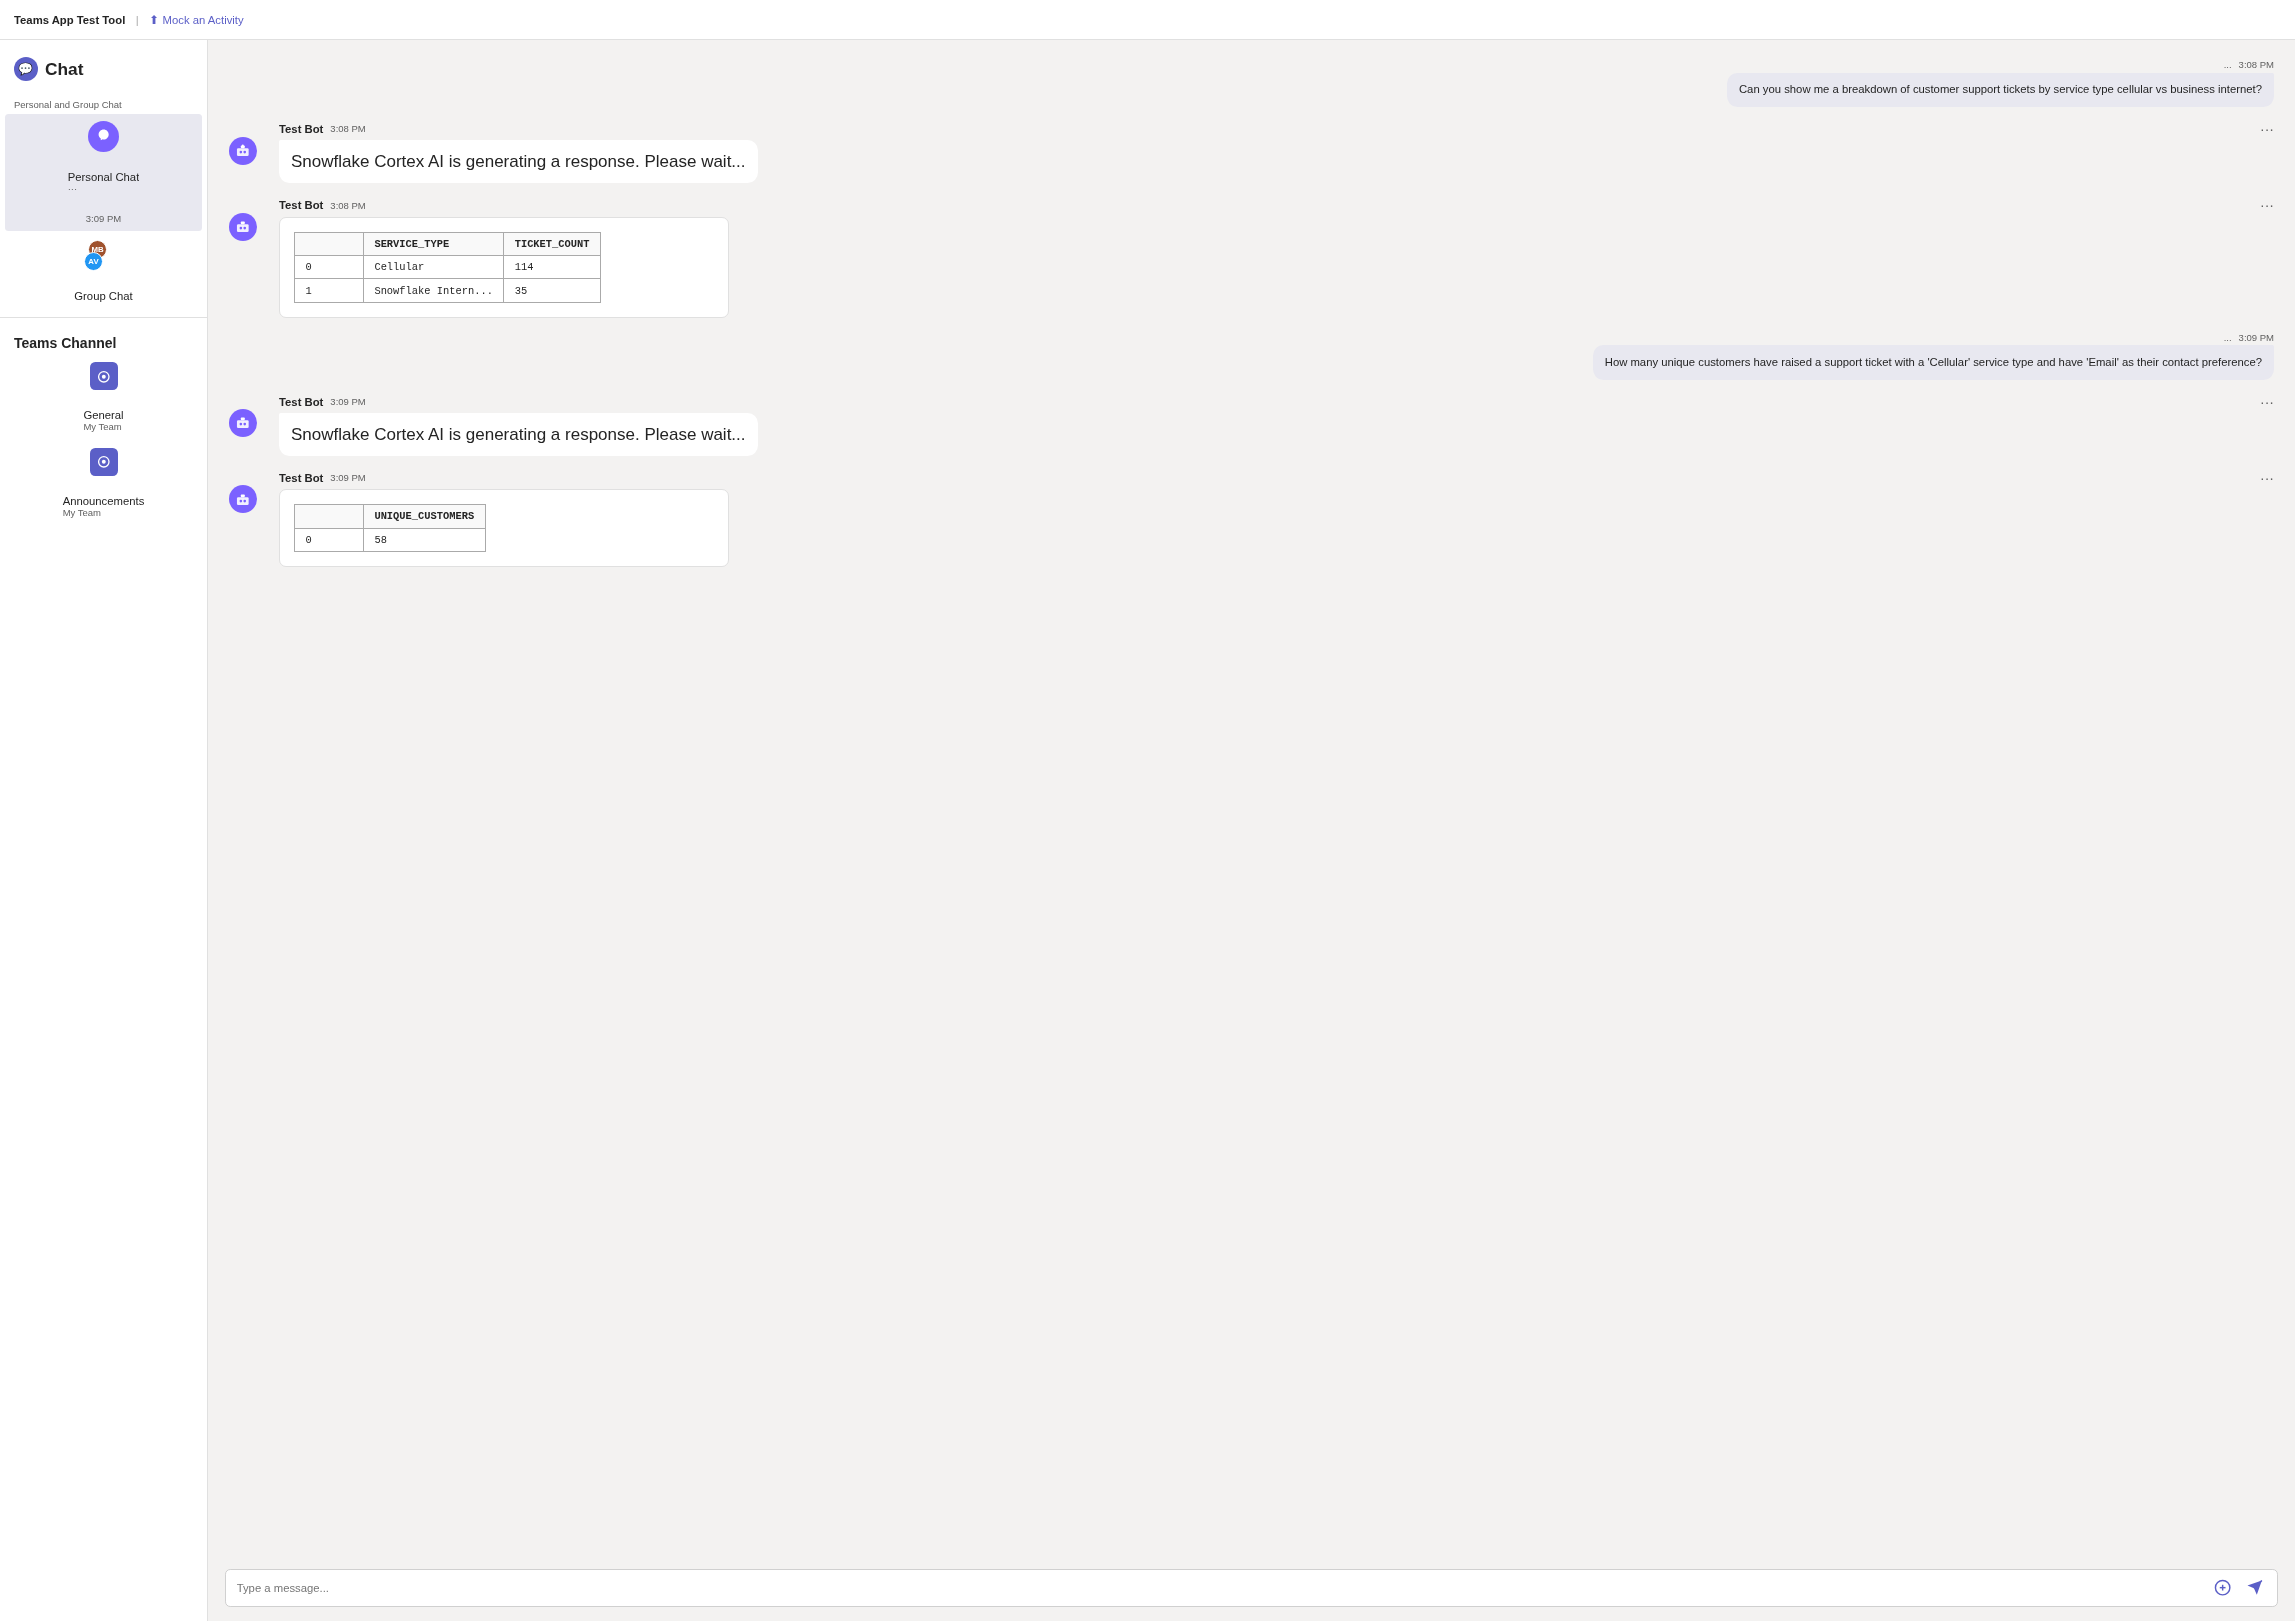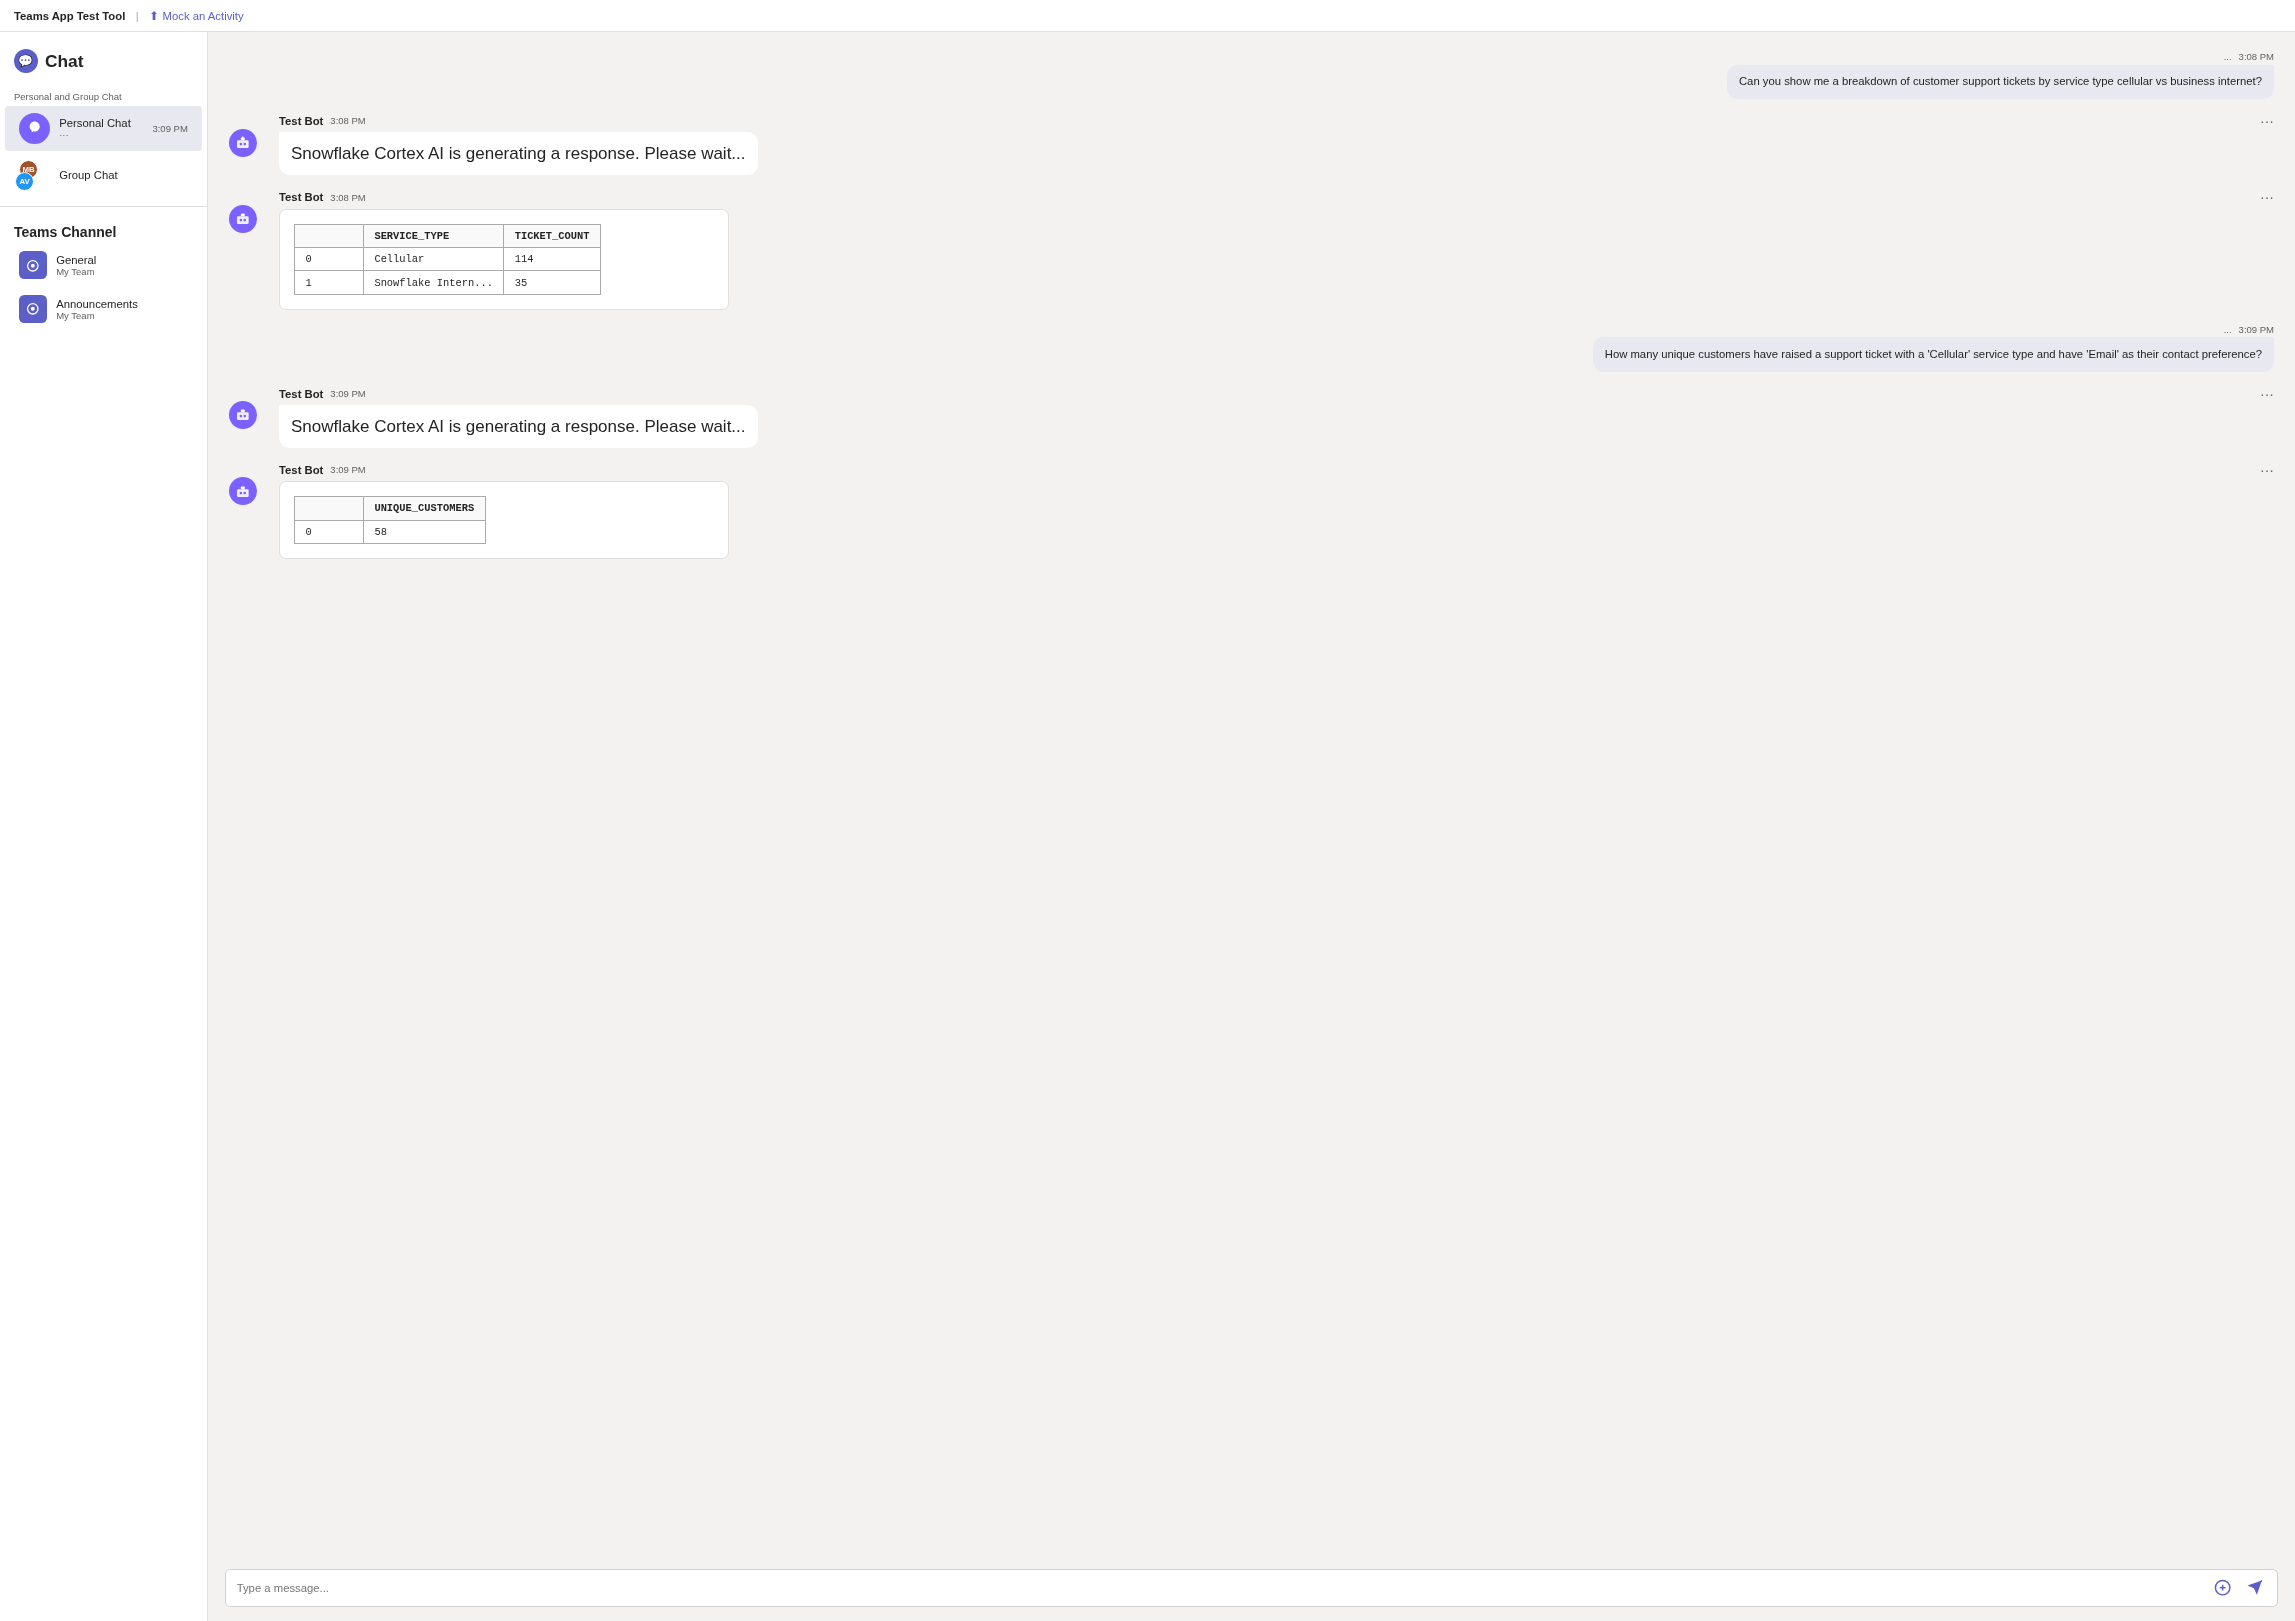--- a/index.html
+++ b/index.html
@@ -5,21 +5,21 @@
     * { box-sizing: border-box; margin: 0; padding: 0; }
     body { font-family: -apple-system, BlinkMacSystemFont, 'Segoe UI', sans-serif; background: #f3f2f1; display: flex; flex-direction: column; height: 100vh; overflow: hidden; }
 
     
     .title-bar {
       background: #fff;
       border-bottom: 0.9px solid #e0e0e0;
       display: flex;
       align-items: center;
       padding: 0 14px;
-      height: 32px;
+      height: 40px;
       gap: 10.4px;
       flex-shrink: 0;
     }
     .title-bar-app {
       font-size: 11.3px;
       font-weight: 600;
       color: #242424;
     }
     .title-bar-sep {
       color: #aaa;
@@ -80,24 +80,25 @@
     .sidebar-section-label {
       padding: 10.4px 14px 3.5px;
       font-size: 9.5px;
       color: #616161;
       font-weight: 400;
     }
     .sidebar-item {
       display: flex;
       align-items: center;
       padding: 7px 14px;
-      gap: 9px;
+      gap: 19px;
       cursor: pointer;
       border-radius: 3.5px;
       margin: 0.9px 5.2px;
+      flex-direction: column;
     }
     .sidebar-item.active { background: #e8e8f0; }
     .sidebar-avatar {
       width: 31px;
       height: 31px;
       border-radius: 50%;
       display: flex;
       align-items: center;
       justify-content: center;
       font-size: 12px;

